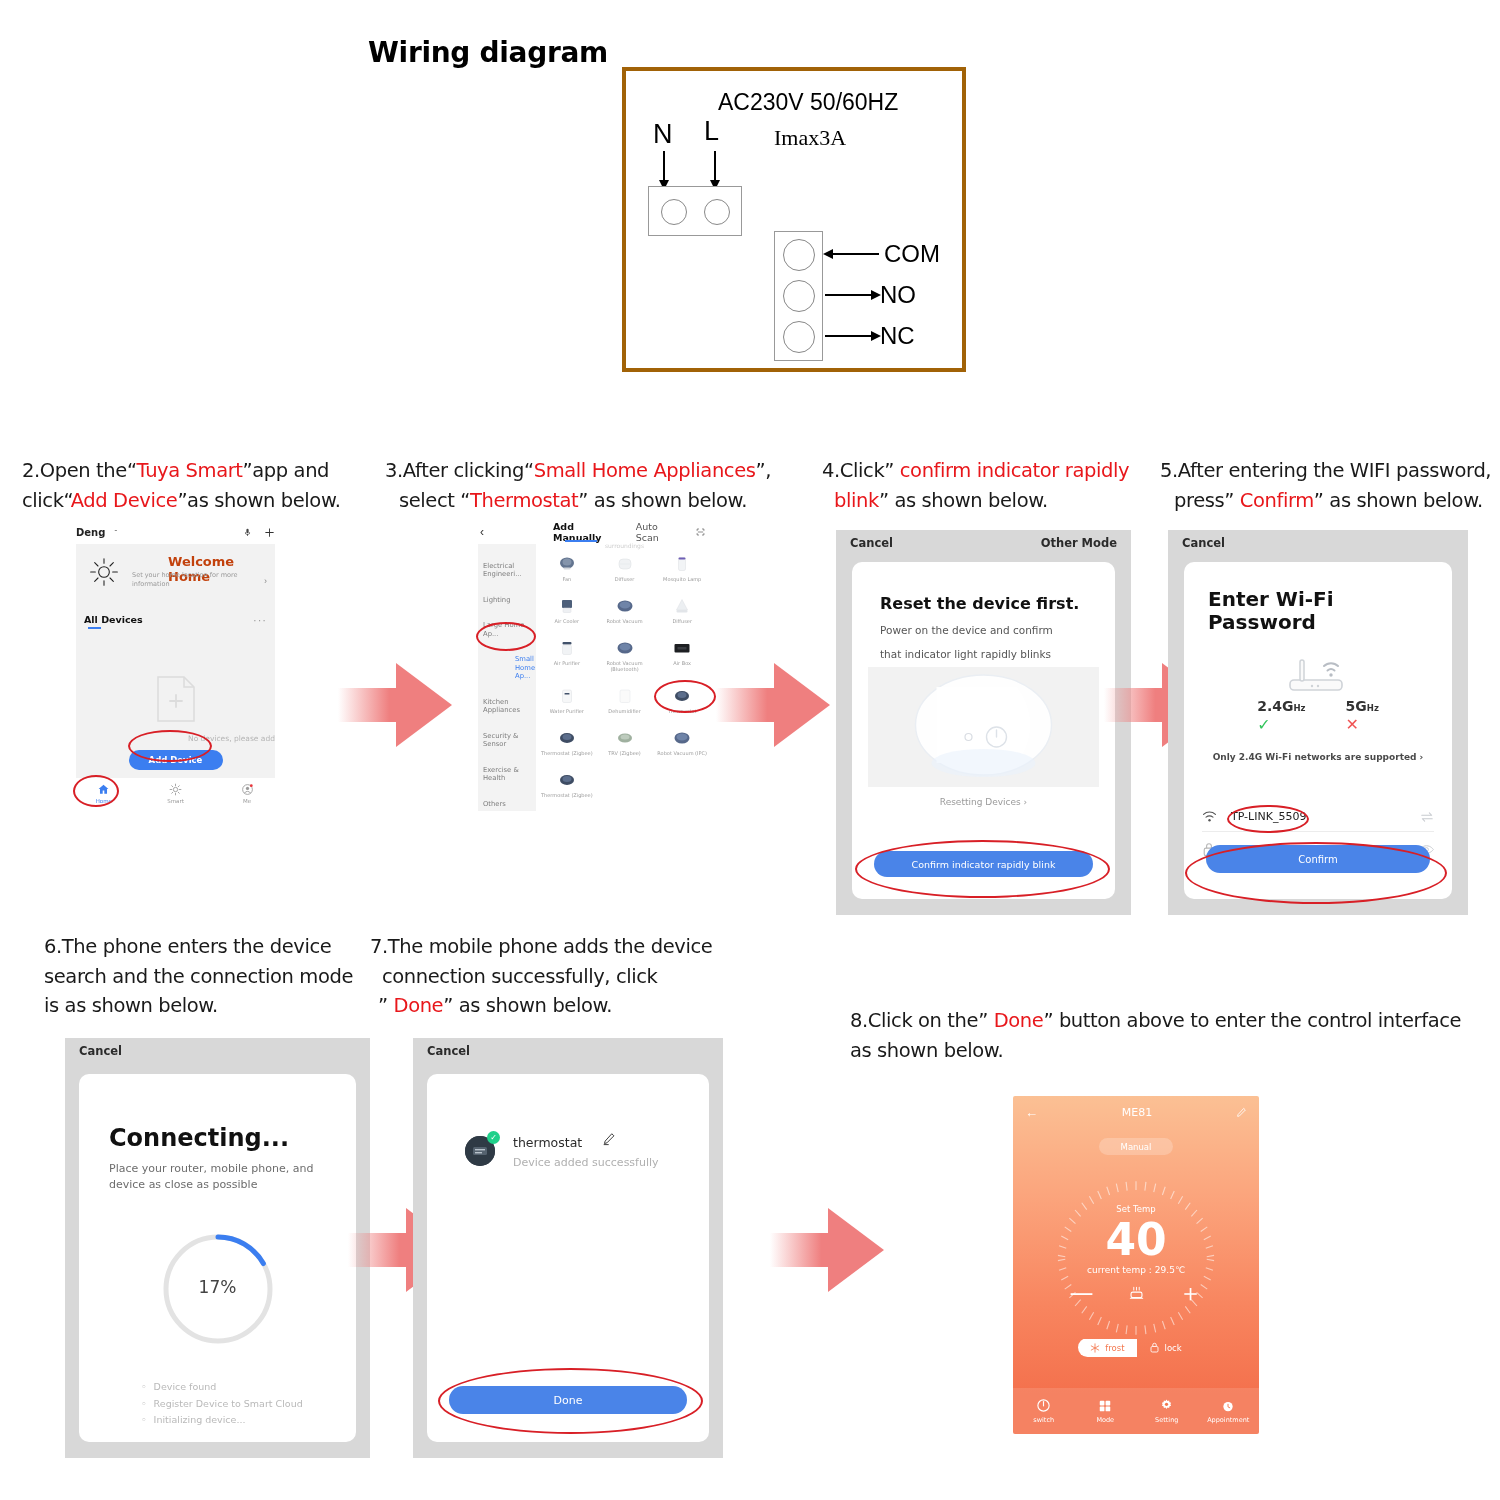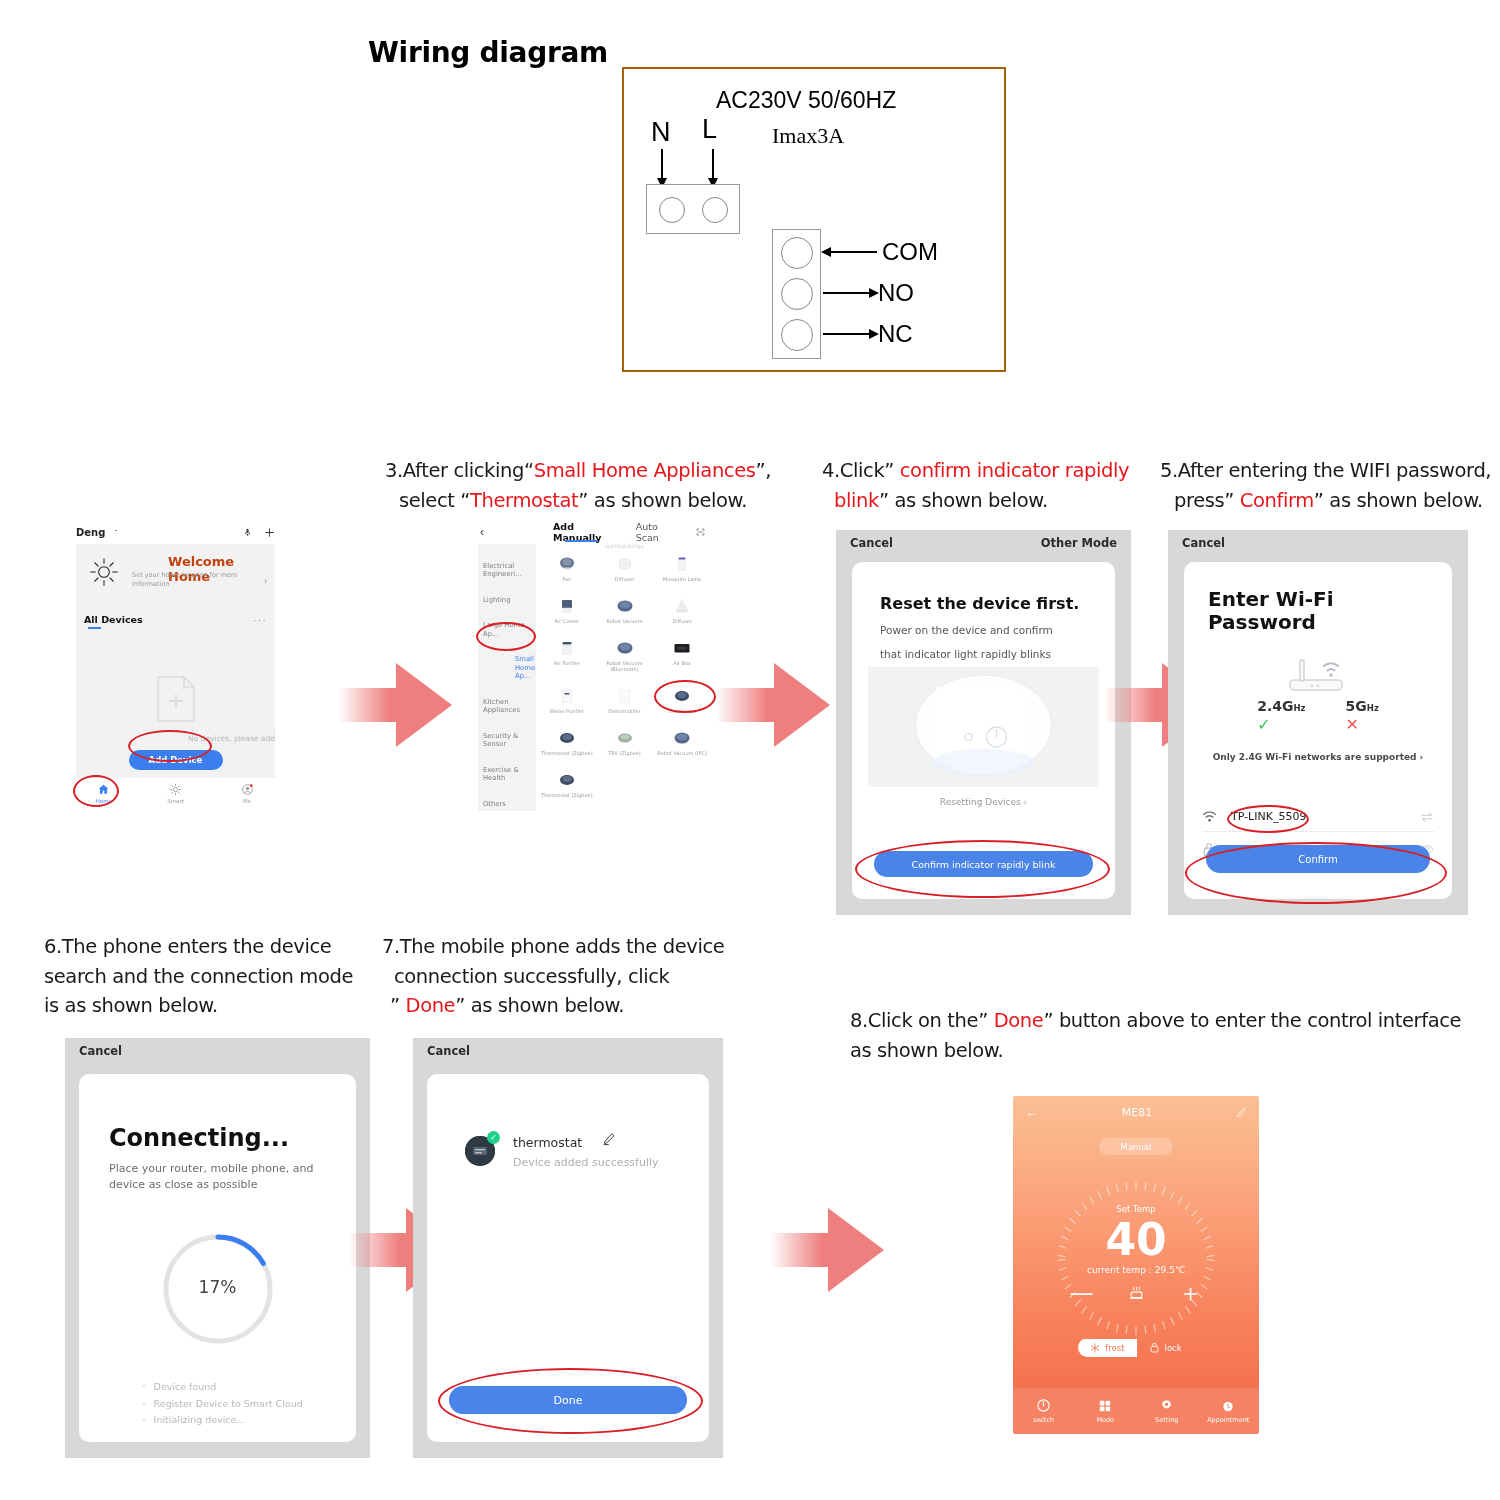--- a/index.html
+++ b/index.html
@@ -12,22 +12,22 @@
   .page { position: relative; width: 1500px; height: 1500px; }
 
   
   .wiring-title {
     position: absolute; left: 368px; top: 36px;
     font-size: 28px; font-weight: bold; color: #000;
     font-family: "DejaVu Sans", sans-serif; letter-spacing: -0.3px;
   }
   .wiring-box {
     position: absolute; left: 622px; top: 67px;
-    width: 384px; height: 305px;
-    border: 2px solid #a16207; background: #fff;
+    width: 344px; height: 305px;
+    border: 4px solid #a16207; background: #fff;
   }
   .wd-ac {
     position: absolute; left: 92px; top: 18px;
     font-size: 23px; color: #000; font-family: "Liberation Sans", sans-serif;
     white-space: nowrap;
   }
   .wd-imax {
     position: absolute; left: 148px; top: 54px;
     font-size: 22px; color: #000; font-family: "Liberation Serif", serif;
     white-space: nowrap;
@@ -256,20 +256,24 @@
     <div class="hline arrow-left" style="left:206px; top:182px; width:47px;"></div>
     <div class="wd-label" style="left:258px; top:169px;">COM</div>
 
     <div class="hline arrow-right" style="left:199px; top:223px; width:47px;"></div>
     <div class="wd-label" style="left:254px; top:210px;">NO</div>
 
     <div class="hline arrow-right" style="left:199px; top:264px; width:47px;"></div>
     <div class="wd-label" style="left:254px; top:251px;">NC</div>
   </div>
 
+  <div class="caption" style="left:22px; top:456px; width:360px;">
+    <span>2.Open the“</span><span class="hi">Tuya Smart</span><span>”app and</span>
+    <span class="ln2"><span>click“</span><span class="hi">Add Device</span><span>”as shown below.</span></span>
+  </div>
 
   <div class="caption" style="left:385px; top:456px; width:420px;">
     <span>3.After clicking“</span><span class="hi">Small Home Appliances</span><span>”,</span>
     <span class="ln2" style="padding-left:14px;"><span>select “</span><span class="hi">Thermostat</span><span>” as shown below.</span></span>
   </div>
 
   <div class="caption" style="left:822px; top:456px; width:330px;">
     <span>4.Click” </span><span class="hi">confirm indicator rapidly</span>
     <span class="ln2" style="padding-left:12px;"><span class="hi">blink</span><span>”  as shown below.</span></span>
   </div>
@@ -645,21 +649,21 @@
   </div>
   <div class="ellipse" style="left:1227px; top:805px; width:82px; height:28px;"></div>
   <div class="ellipse" style="left:1185px; top:842px; width:262px; height:62px;"></div>
 
   <div class="caption" style="left:44px; top:932px; width:340px;">
     <span>6.The phone enters the device</span>
     <span class="ln2">search and the connection mode</span>
     <span class="ln2">is as shown below.</span>
   </div>
 
-  <div class="caption" style="left:382px; top:932px; width:360px;">
+  <div class="caption" style="left:370px; top:932px; width:360px;">
     <span>7.The mobile phone adds the device</span>
     <span class="ln2" style="padding-left:12px;">connection successfully, click</span>
     <span class="ln2" style="padding-left:8px;"><span>” </span><span class="hi">Done</span><span>”  as shown below.</span></span>
   </div>
 
   <div class="caption" style="left:850px; top:1006px; width:620px;">
     <span>8.Click on the” </span><span class="hi">Done</span><span>”  button above to enter the control interface</span>
     <span class="ln2">as shown below.</span>
   </div>
 

